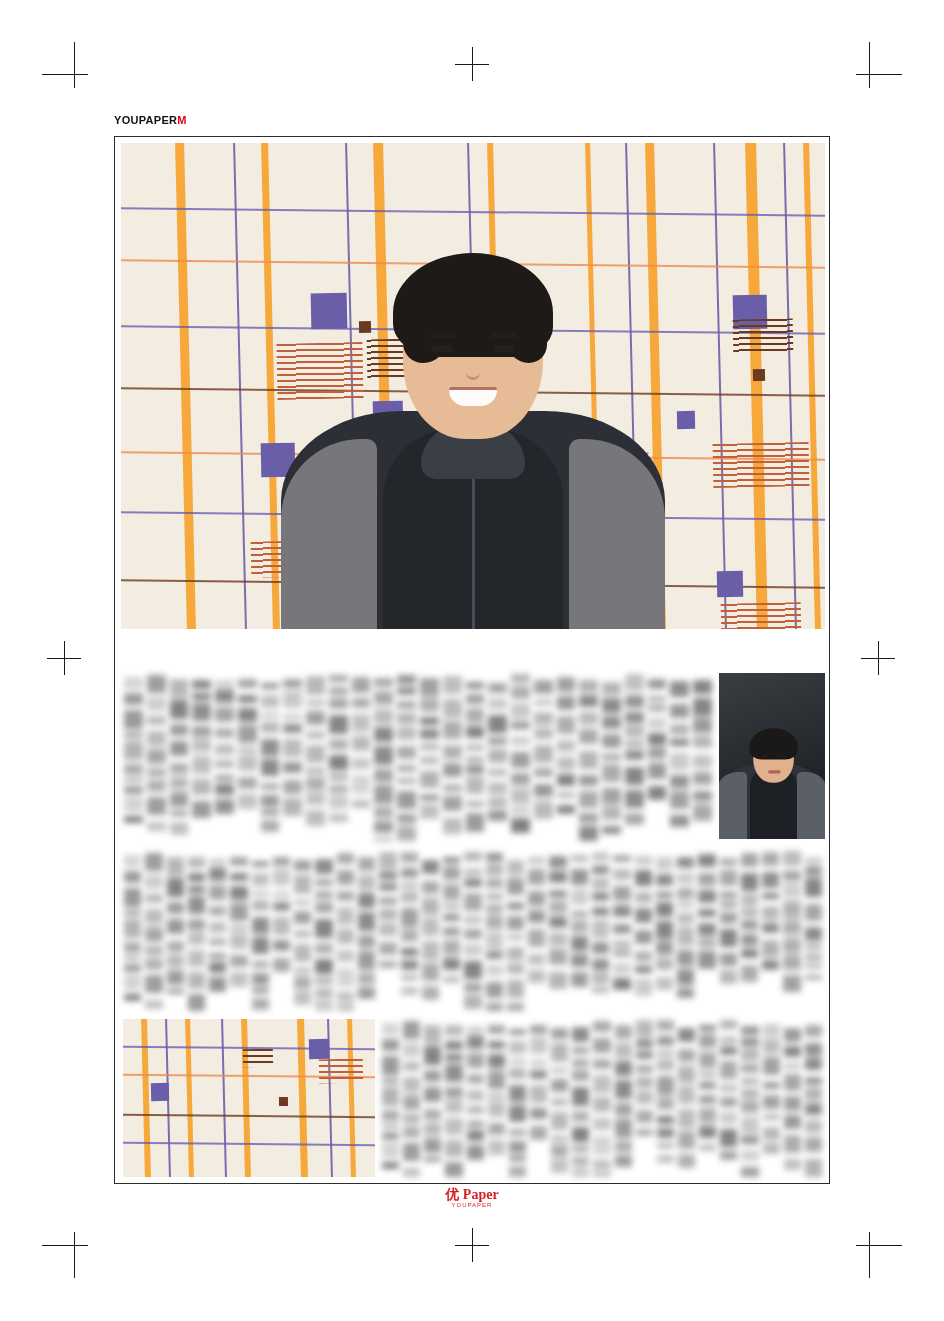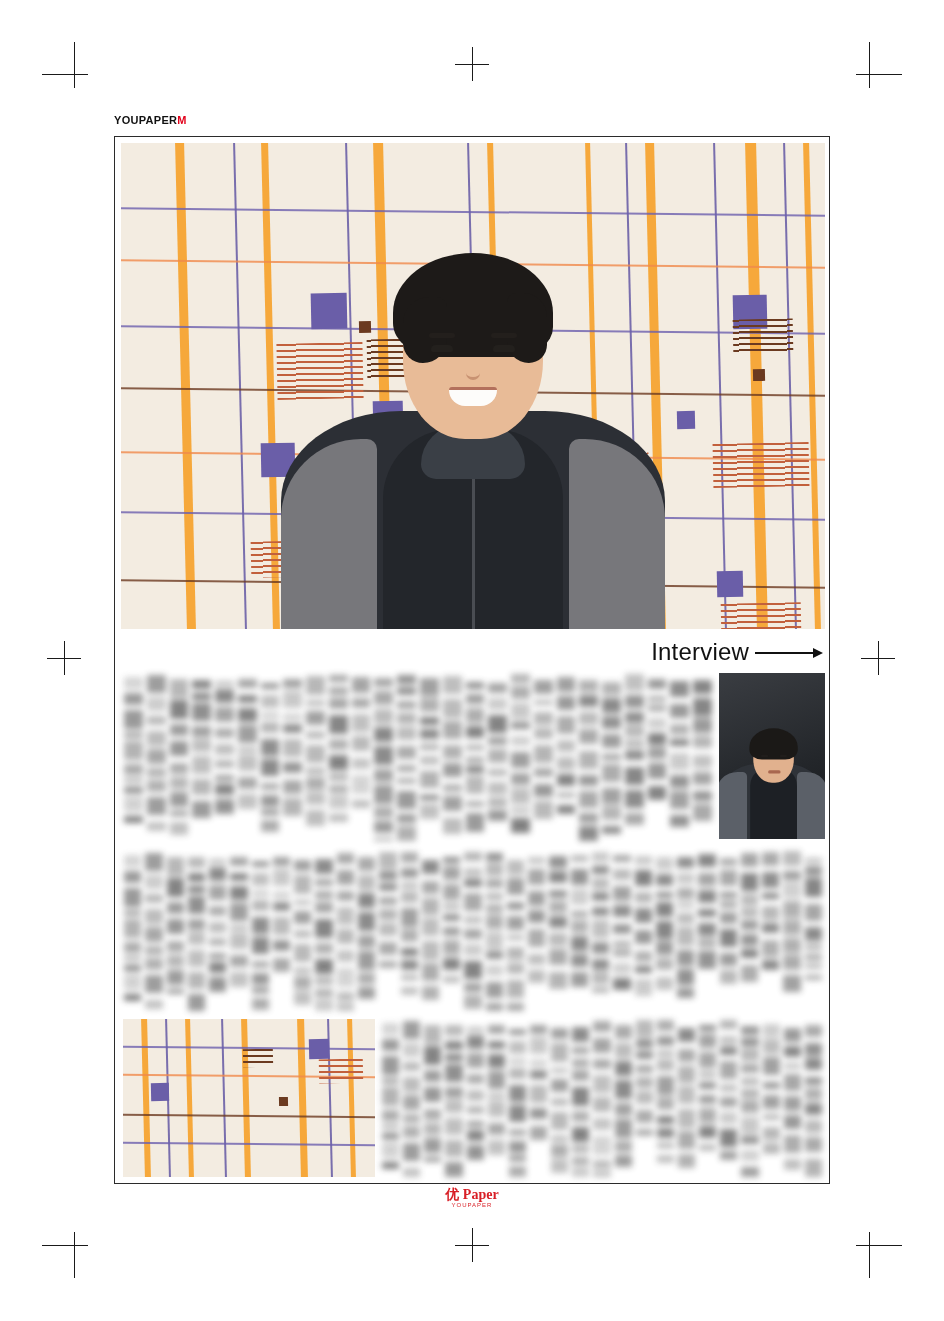--- a/index.html
+++ b/index.html
@@ -496,27 +496,20 @@
       <div class="hair"></div>
       <div class="brow l"></div>
       <div class="brow r"></div>
       <div class="eye l"></div>
       <div class="eye r"></div>
       <div class="nose"></div>
       <div class="mouth"></div>
     </div>
   </div>
 
-  <div class="interview-head">
-    <div class="label">Interview</div>
-    <div class="arrow">
-      <div class="line"></div>
-      <div class="tip"></div>
-    </div>
-  </div>
 
   <div class="blurblock" style="left:8px; top:536px; width:592px; height:168px;">
       <div class="col" style="left: 0px; width: 19.7692px;">
         <div class="seg" style="top: 4.15771px; height: 11.722px; width: 18.7692px; opacity: 0.46; background: rgb(154, 154, 154);"></div>
         <div class="seg" style="top: 20.2232px; height: 11.4068px; width: 18.7692px; opacity: 0.75; background: rgb(110, 110, 110);"></div>
         <div class="seg" style="top: 37.0716px; height: 18.651px; width: 18.7692px; opacity: 0.77; background: rgb(110, 110, 110);"></div>
         <div class="seg" style="top: 58.51px; height: 6.57492px; width: 18.7692px; opacity: 0.65; background: rgb(110, 110, 110);"></div>
         <div class="seg" style="top: 68.273px; height: 18.83px; width: 18.7692px; opacity: 0.57; background: rgb(110, 110, 110);"></div>
         <div class="seg" style="top: 91.2187px; height: 10.3784px; width: 18.7692px; opacity: 0.62; background: rgb(110, 110, 110);"></div>
         <div class="seg" style="top: 105.039px; height: 5.32879px; width: 18.7692px; opacity: 0.76; background: rgb(154, 154, 154);"></div>

